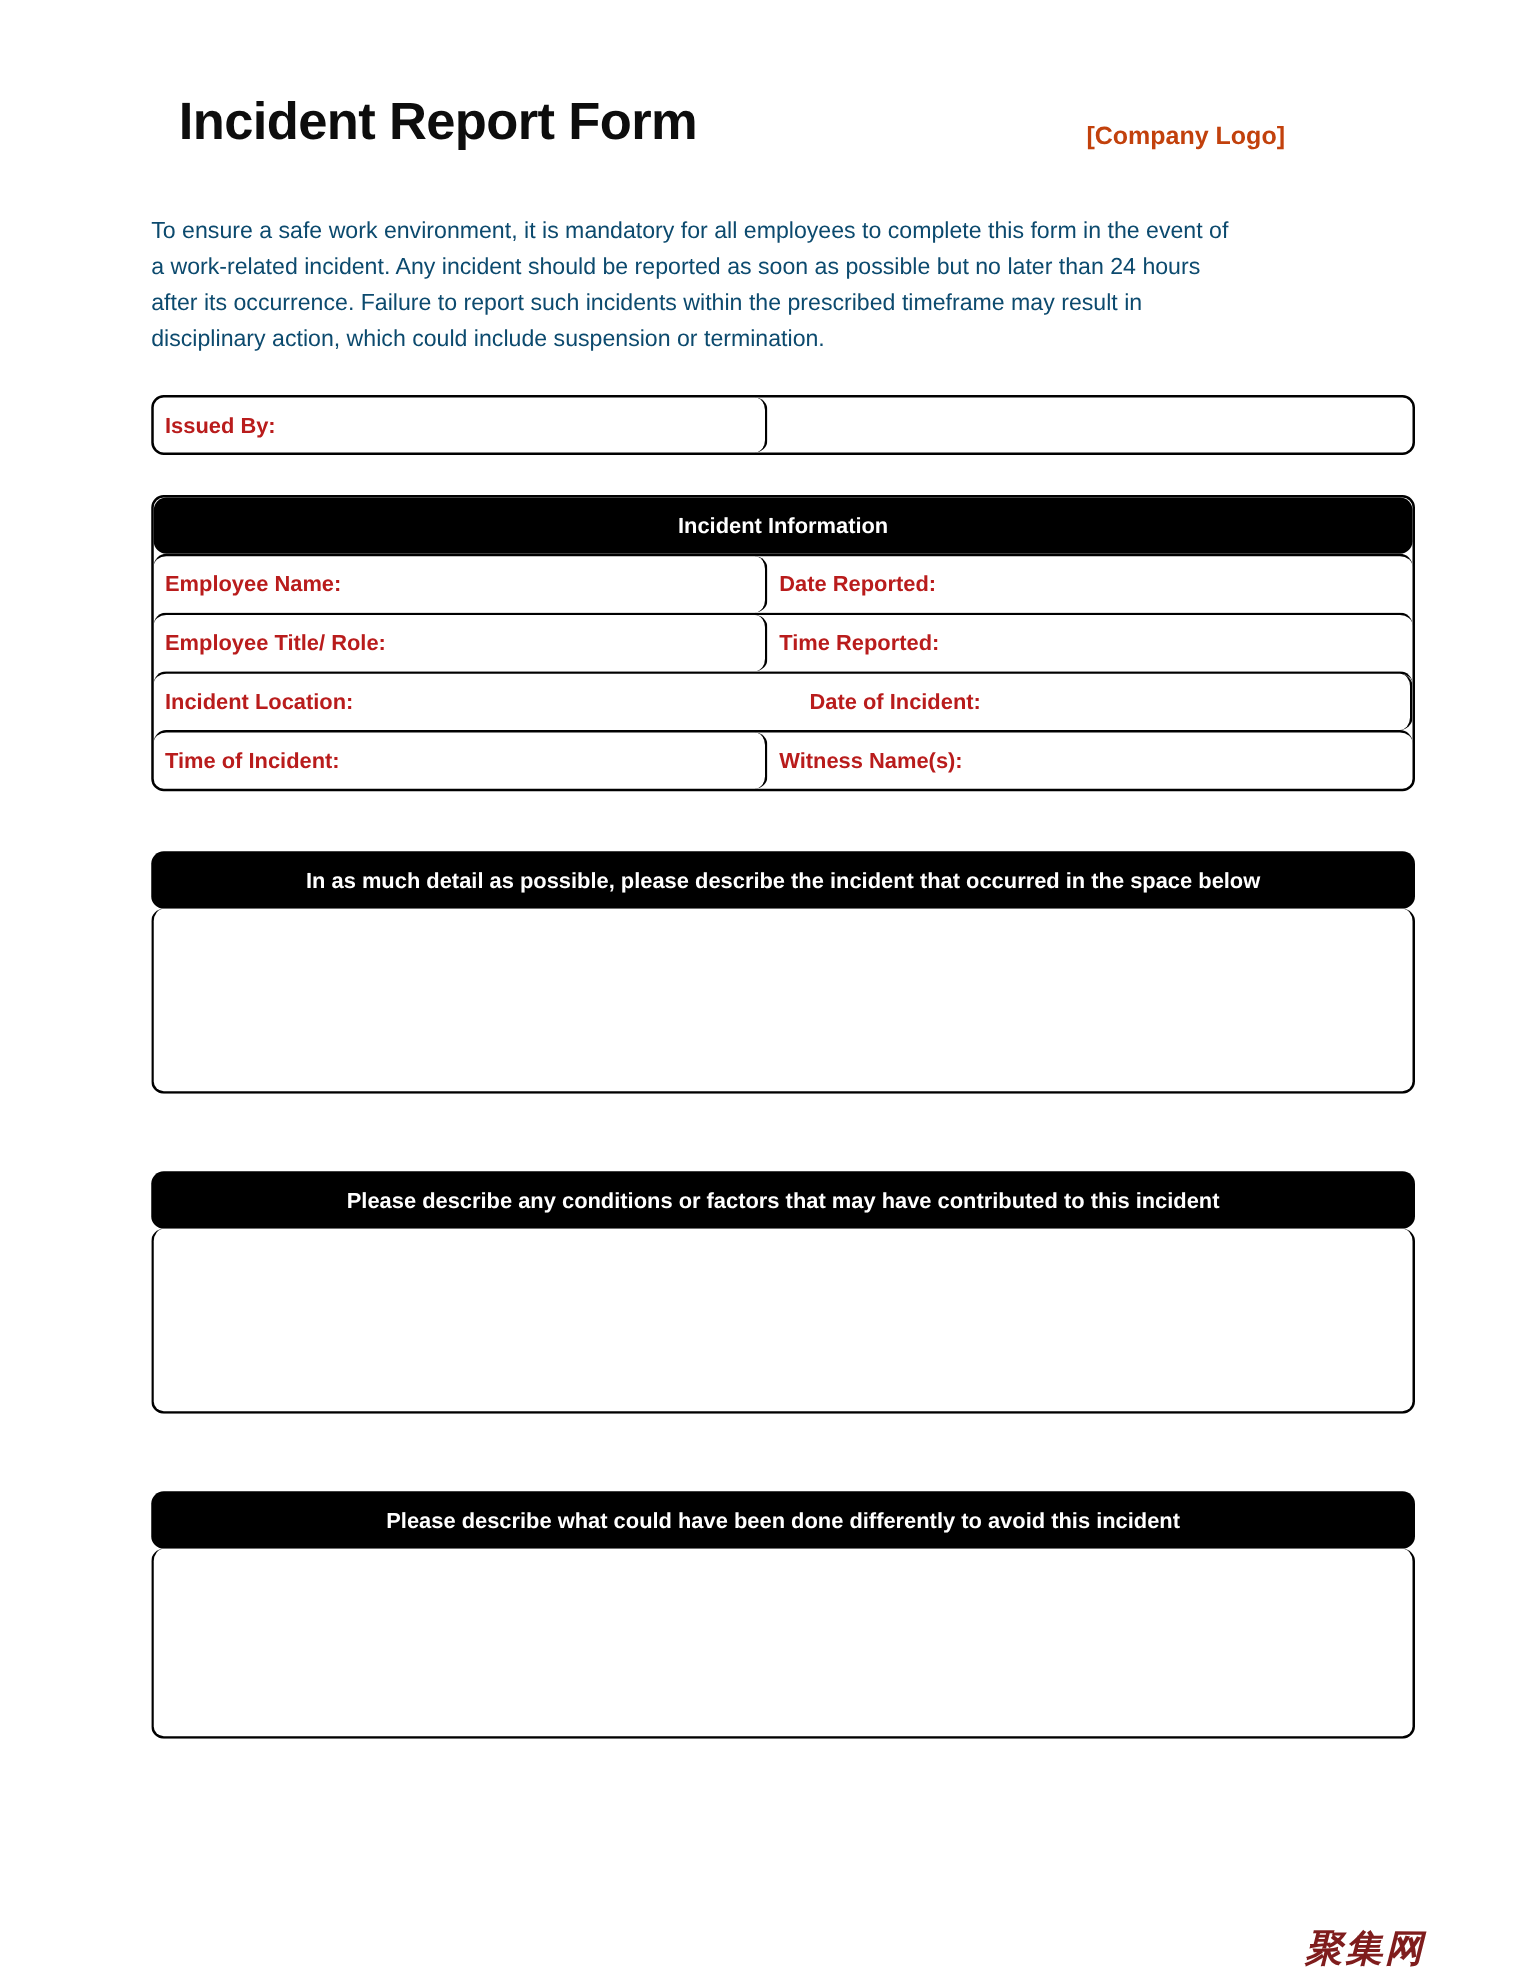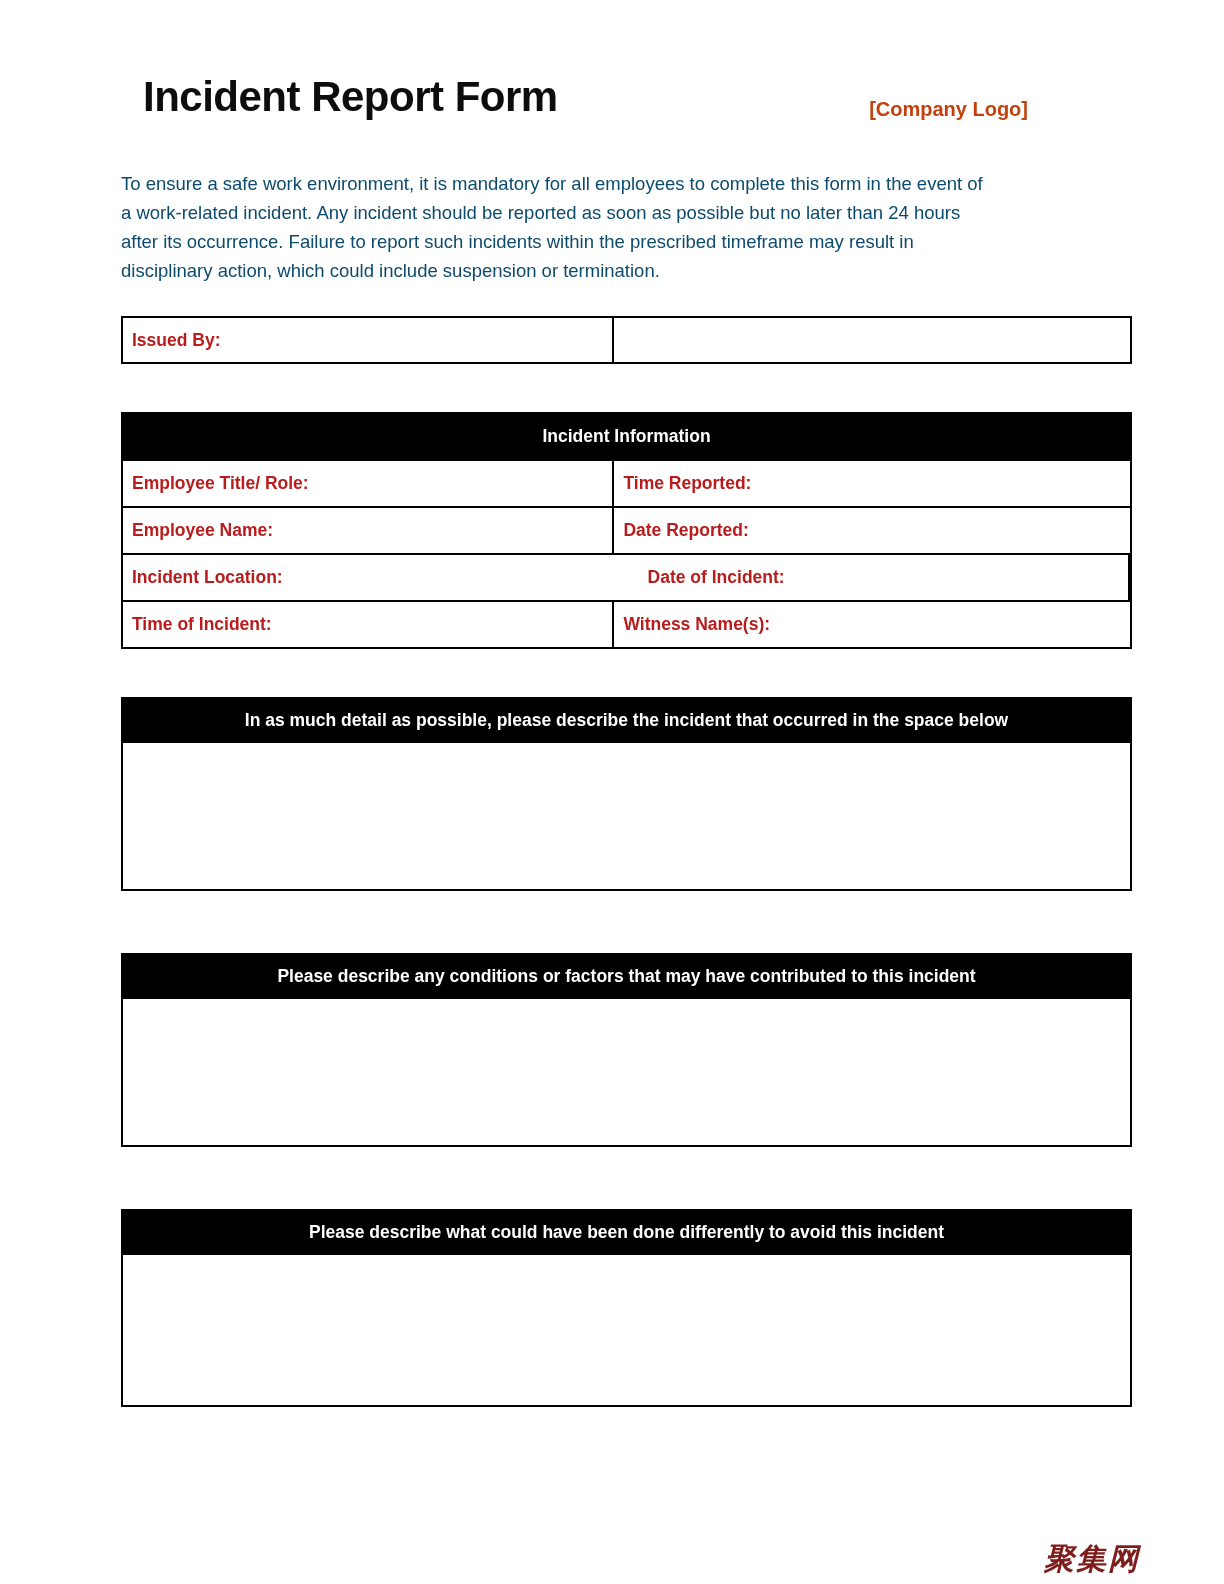--- a/index.html
+++ b/index.html
@@ -1,15 +1,15 @@
 <!DOCTYPE html>
 <html><head>
 <meta charset="utf-8">
 <style>
-  * { box-sizing: border-box; margin: 0; padding: 0; }
+  * { box-sizing: border-box; margin: 0; padding: 0; border-radius: 10px; }
   html, body { background: #ffffff; }
   body { font-family: "Liberation Sans", "DejaVu Sans", sans-serif; color: #161616; }
 
   .page {
     position: relative;
     width: 1224px;
     height: 1584px;
     background: #ffffff;
     overflow: hidden;
   }
@@ -70,21 +70,21 @@
   .issuer-cell.right { width: 51.2%; }
   .field-label {
     font-weight: bold;
     font-size: 17.5px;
     color: #b91c1c;
     white-space: nowrap;
   }
 
   
   .info-table {
-    margin-top: 48px;
+    margin-top: 32px;
     border: 2px solid #000;
   }
   .bar {
     background: #000000;
     color: #ffffff;
     display: flex;
     align-items: center;
     justify-content: center;
     font-weight: bold;
     font-size: 17.5px;
@@ -150,33 +150,33 @@
       <div class="issuer-cell left">
         <span class="field-label">Issued By:</span>
       </div>
     </div>
 
     <div class="info-table">
       <div class="bar info-header">Incident Information</div>
 
       <div class="info-row">
         <div class="info-cell left">
+          <span class="field-label">Employee Name:</span>
+        </div>
+        <div class="info-cell right">
+          <span class="field-label">Date Reported:</span>
+        </div>
+      </div>
+
+      <div class="info-row">
+        <div class="info-cell left">
           <span class="field-label">Employee Title/ Role:</span>
         </div>
         <div class="info-cell right">
           <span class="field-label">Time Reported:</span>
-        </div>
-      </div>
-
-      <div class="info-row">
-        <div class="info-cell left">
-          <span class="field-label">Employee Name:</span>
-        </div>
-        <div class="info-cell right">
-          <span class="field-label">Date Reported:</span>
         </div>
       </div>
 
       <div class="info-row">
         <div class="info-cell right">
           <span class="field-label">Incident Location:</span>
         </div>
         <div class="info-cell left">
           <span class="field-label">Date of Incident:</span>
         </div>

